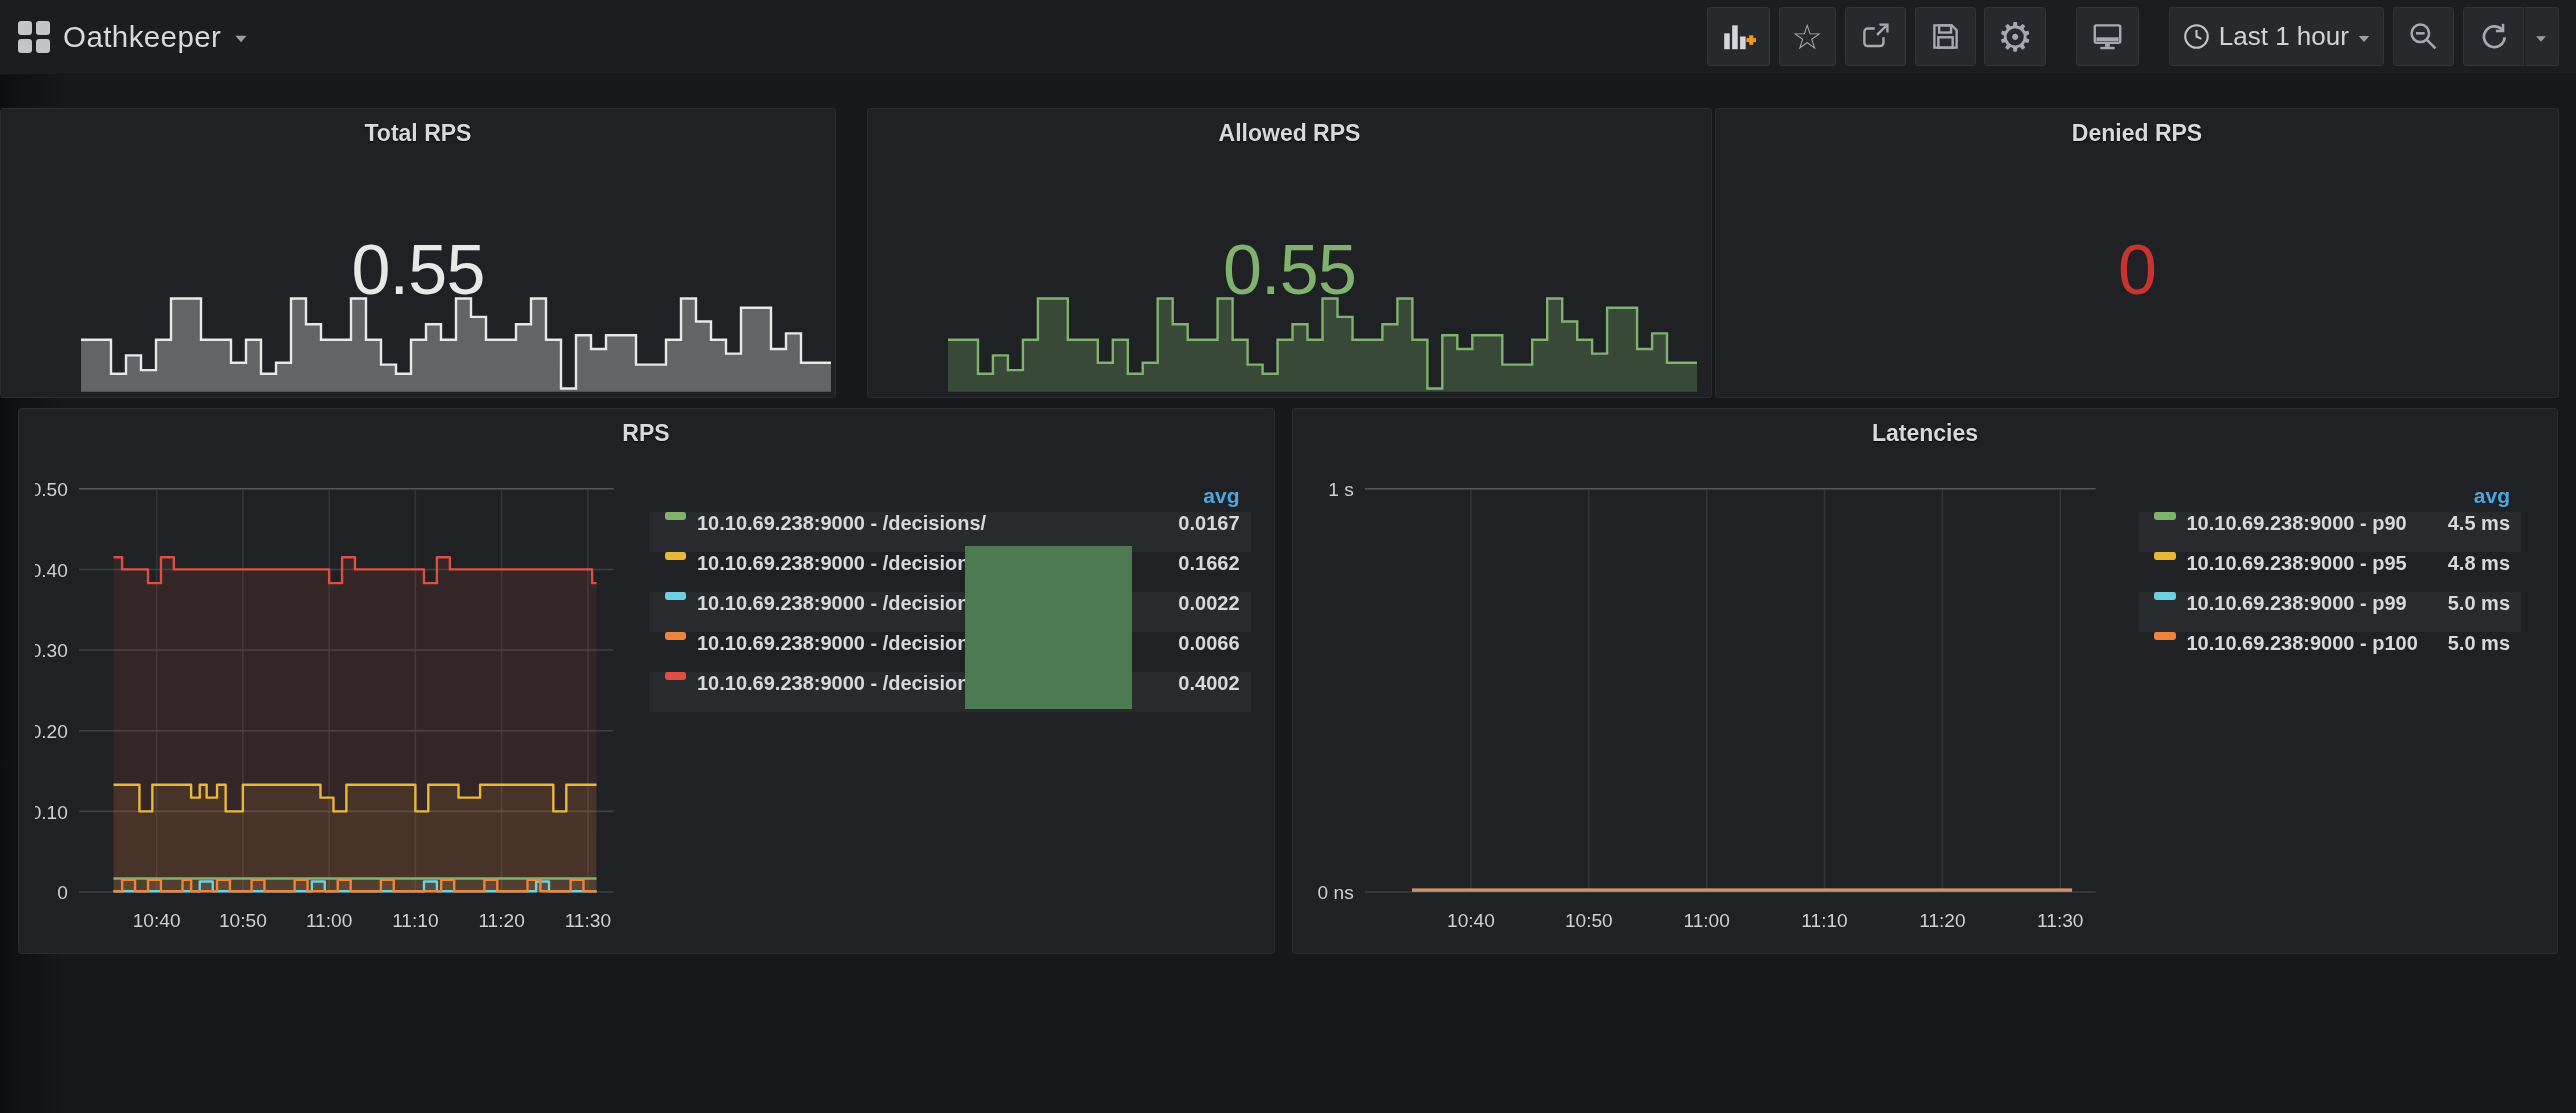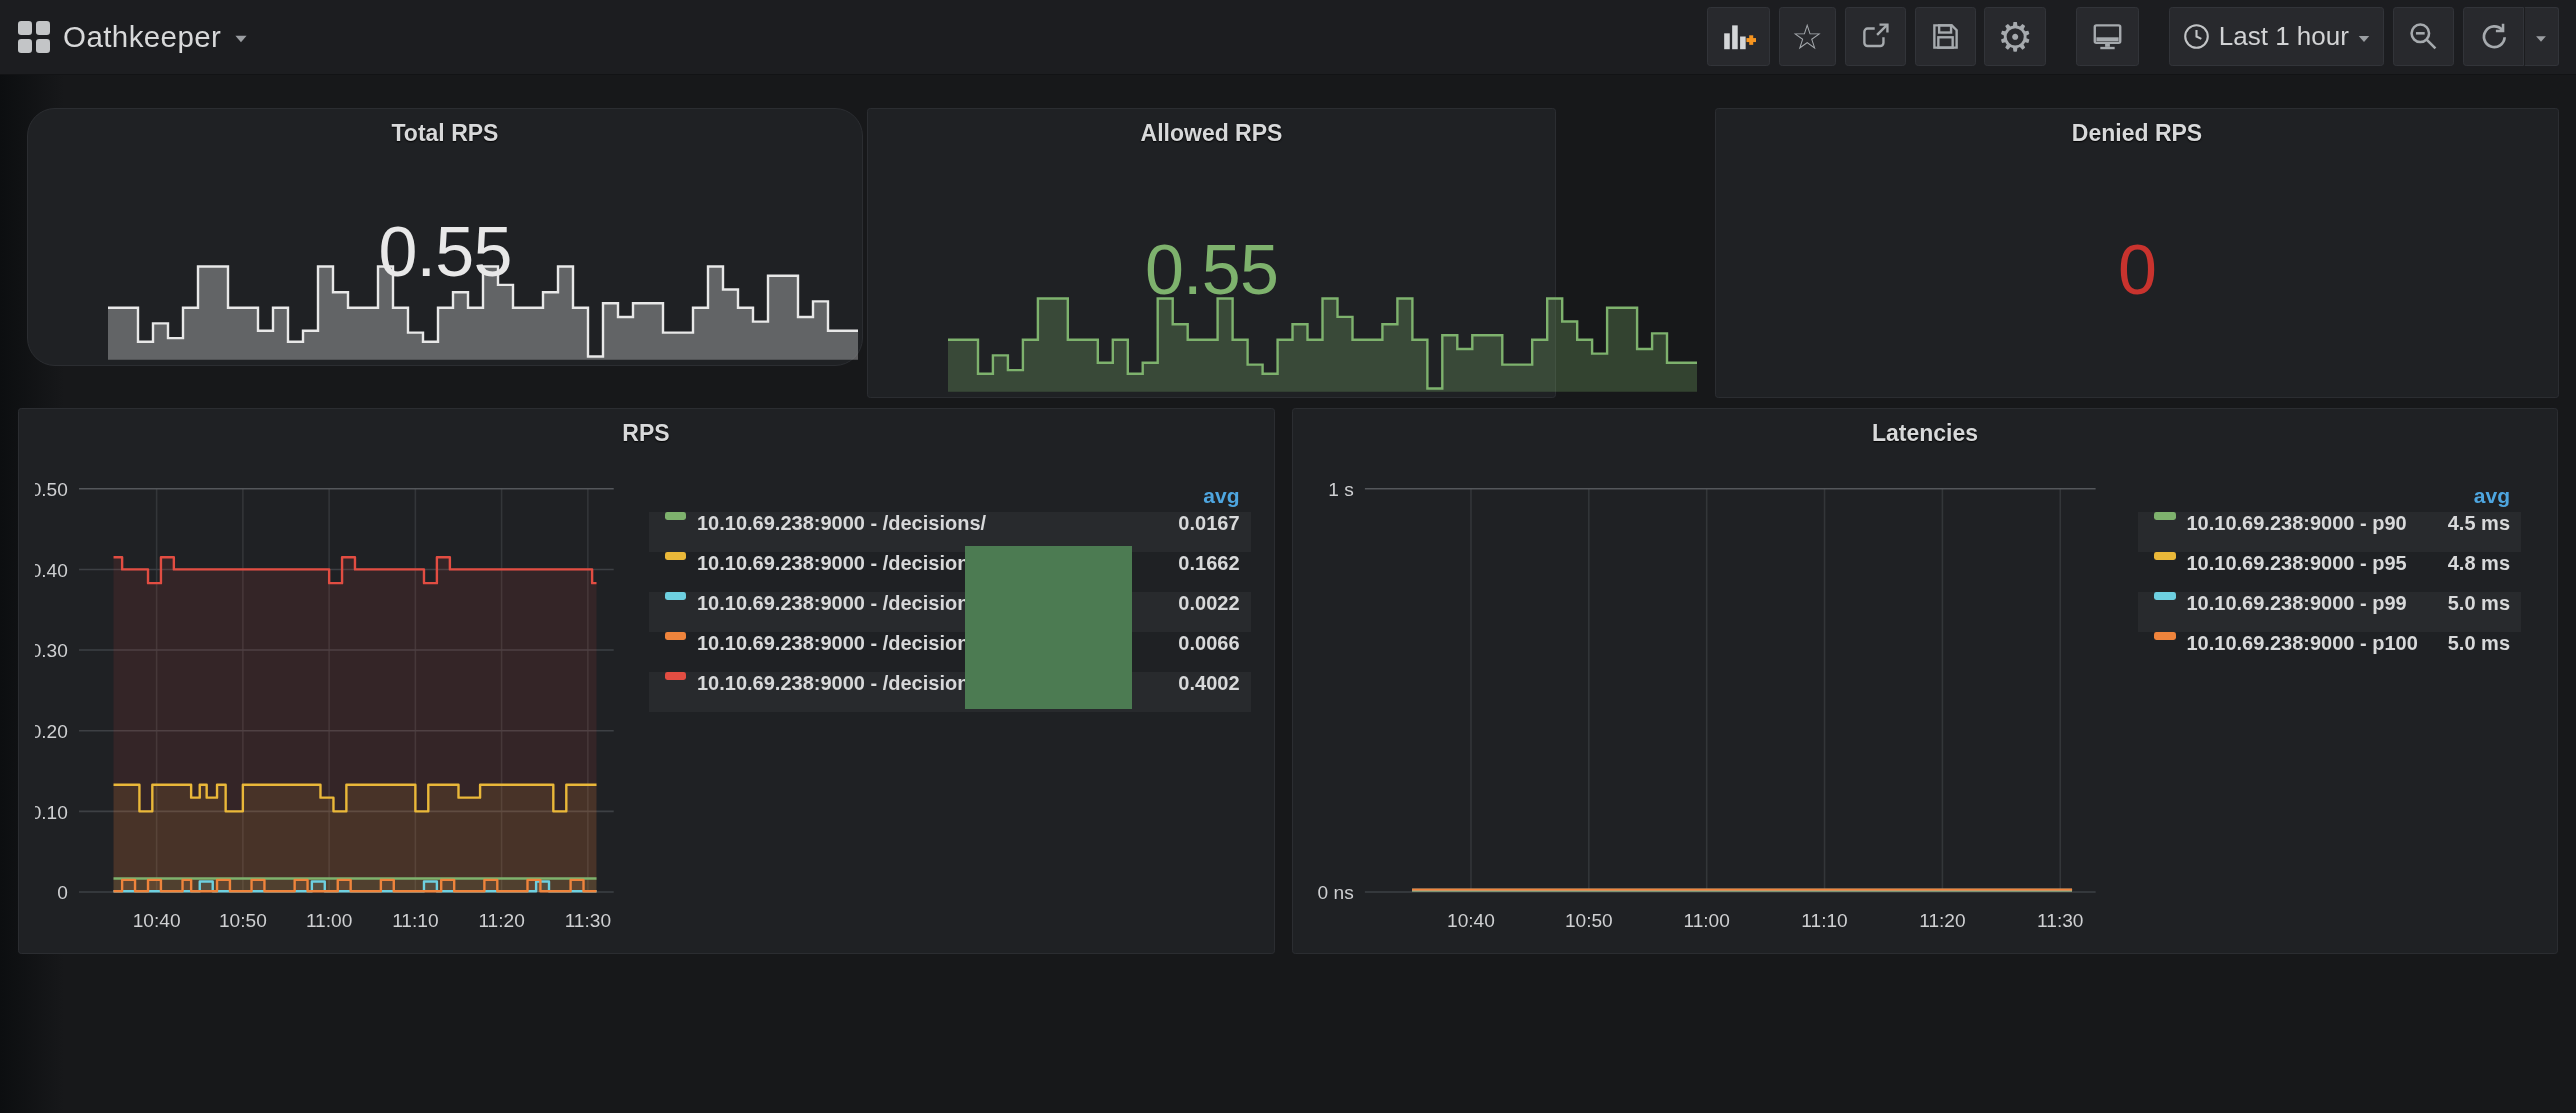--- a/index.html
+++ b/index.html
@@ -127,30 +127,30 @@
           <path d="M34 6 v9 h-9" stroke-width="3.2"></path>
         </svg>
       </div>
       <div class="navbtn">
         <span class="caret" style="transform:scale(.7);"></span>
       </div>
     </div>
   </div>
 </div>
 
-<div class="panel" style="left:27px;top:108px;width:836px;height:258px;border-radius:28px;">
+<div class="panel" style="left:0;top:108px;width:836px;height:290px;">
   <div class="panel-title">Total RPS</div>
   <div class="stat-value" style="color: rgb(232, 232, 232);">0.55</div>
   <svg class="spark" width="750" height="96" viewBox="0 0 940 120">
       <path d="M0 54.74999999999999 H18.8 V54.7 H37.6 V97.3 H56.4 V74.3 H75.2 V92.7 H94.0 V54.7 H112.8 V3.0 H131.6 V3.0 H150.4 V54.7 H169.2 V54.7 H188.0 V83.5 H206.8 V54.7 H225.6 V97.3 H244.4 V83.5 H263.2 V3.0 H282.0 V35.2 H300.8 V54.7 H319.6 V54.7 H338.4 V3.0 H357.2 V54.7 H376.0 V85.8 H394.8 V97.3 H413.6 V54.7 H432.4 V35.2 H451.2 V54.7 H470.0 V3.0 H488.8 V26.0 H507.6 V54.7 H526.4 V54.7 H545.2 V35.2 H564.0 V3.0 H582.8 V54.7 H601.6 V115.7 H620.4 V49.0 H639.2 V66.3 H658.0 V49.0 H676.8 V49.0 H695.6 V85.8 H714.4 V85.8 H733.2 V54.7 H752.0 V3.0 H770.8 V31.8 H789.6 V54.7 H808.4 V72.0 H827.2 V14.5 H846.0 V14.5 H864.8 V66.3 H883.6 V46.7 H902.4 V83.5 H921.2 V83.5 H940 V120 H0 Z" fill="rgba(255,255,255,0.30)" stroke="none"></path>
       <path d="M0 54.74999999999999 H18.8 V54.7 H37.6 V97.3 H56.4 V74.3 H75.2 V92.7 H94.0 V54.7 H112.8 V3.0 H131.6 V3.0 H150.4 V54.7 H169.2 V54.7 H188.0 V83.5 H206.8 V54.7 H225.6 V97.3 H244.4 V83.5 H263.2 V3.0 H282.0 V35.2 H300.8 V54.7 H319.6 V54.7 H338.4 V3.0 H357.2 V54.7 H376.0 V85.8 H394.8 V97.3 H413.6 V54.7 H432.4 V35.2 H451.2 V54.7 H470.0 V3.0 H488.8 V26.0 H507.6 V54.7 H526.4 V54.7 H545.2 V35.2 H564.0 V3.0 H582.8 V54.7 H601.6 V115.7 H620.4 V49.0 H639.2 V66.3 H658.0 V49.0 H676.8 V49.0 H695.6 V85.8 H714.4 V85.8 H733.2 V54.7 H752.0 V3.0 H770.8 V31.8 H789.6 V54.7 H808.4 V72.0 H827.2 V14.5 H846.0 V14.5 H864.8 V66.3 H883.6 V46.7 H902.4 V83.5 H921.2 V83.5 H940" fill="none" stroke="#E8E8E8" stroke-width="3"></path>
     </svg>
 </div>
 
-<div class="panel" style="left:867px;top:108px;width:689px;height:290px;">
+<div class="panel" style="left:867px;top:108px;width:845px;height:290px;">
   <div class="panel-title">Allowed RPS</div>
   <div class="stat-value" style="color: rgb(126, 178, 109);">0.55</div>
   <svg class="spark" width="749" height="96" viewBox="0 0 939 120">
       <path d="M0 54.74999999999999 H18.8 V54.7 H37.6 V97.3 H56.3 V74.3 H75.1 V92.7 H93.9 V54.7 H112.7 V3.0 H131.5 V3.0 H150.2 V54.7 H169.0 V54.7 H187.8 V83.5 H206.6 V54.7 H225.4 V97.3 H244.1 V83.5 H262.9 V3.0 H281.7 V35.2 H300.5 V54.7 H319.3 V54.7 H338.0 V3.0 H356.8 V54.7 H375.6 V85.8 H394.4 V97.3 H413.2 V54.7 H431.9 V35.2 H450.7 V54.7 H469.5 V3.0 H488.3 V26.0 H507.1 V54.7 H525.8 V54.7 H544.6 V35.2 H563.4 V3.0 H582.2 V54.7 H601.0 V115.7 H619.7 V49.0 H638.5 V66.3 H657.3 V49.0 H676.1 V49.0 H694.9 V85.8 H713.6 V85.8 H732.4 V54.7 H751.2 V3.0 H770.0 V31.8 H788.8 V54.7 H807.5 V72.0 H826.3 V14.5 H845.1 V14.5 H863.9 V66.3 H882.7 V46.7 H901.4 V83.5 H920.2 V83.5 H939 V120 H0 Z" fill="rgba(126,178,109,0.28)" stroke="none"></path>
       <path d="M0 54.74999999999999 H18.8 V54.7 H37.6 V97.3 H56.3 V74.3 H75.1 V92.7 H93.9 V54.7 H112.7 V3.0 H131.5 V3.0 H150.2 V54.7 H169.0 V54.7 H187.8 V83.5 H206.6 V54.7 H225.4 V97.3 H244.1 V83.5 H262.9 V3.0 H281.7 V35.2 H300.5 V54.7 H319.3 V54.7 H338.0 V3.0 H356.8 V54.7 H375.6 V85.8 H394.4 V97.3 H413.2 V54.7 H431.9 V35.2 H450.7 V54.7 H469.5 V3.0 H488.3 V26.0 H507.1 V54.7 H525.8 V54.7 H544.6 V35.2 H563.4 V3.0 H582.2 V54.7 H601.0 V115.7 H619.7 V49.0 H638.5 V66.3 H657.3 V49.0 H676.1 V49.0 H694.9 V85.8 H713.6 V85.8 H732.4 V54.7 H751.2 V3.0 H770.0 V31.8 H788.8 V54.7 H807.5 V72.0 H826.3 V14.5 H845.1 V14.5 H863.9 V66.3 H882.7 V46.7 H901.4 V83.5 H920.2 V83.5 H939" fill="none" stroke="#7EB26D" stroke-width="3"></path>
     </svg>
 </div>
 
 <div class="panel" style="left:1715px;top:108px;width:844px;height:290px;">
   <div class="panel-title">Denied RPS</div>

